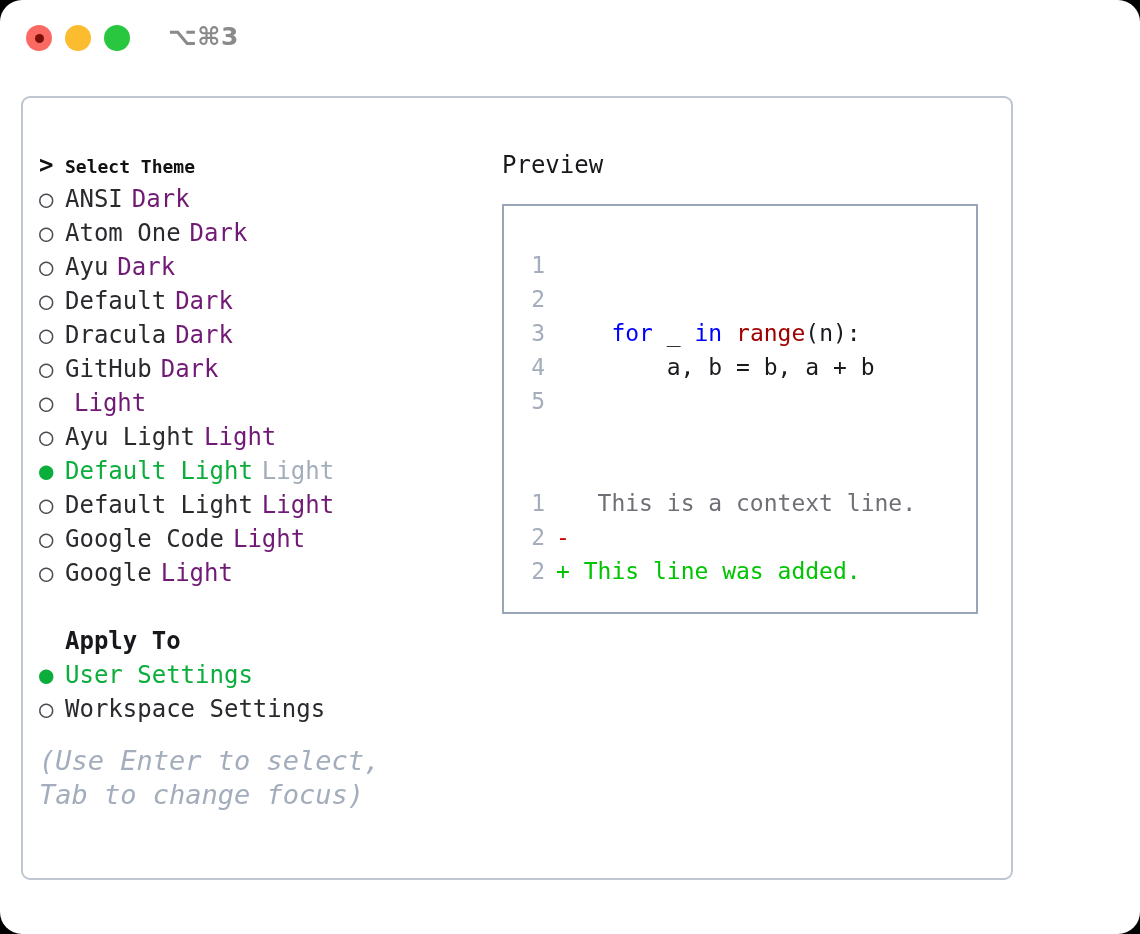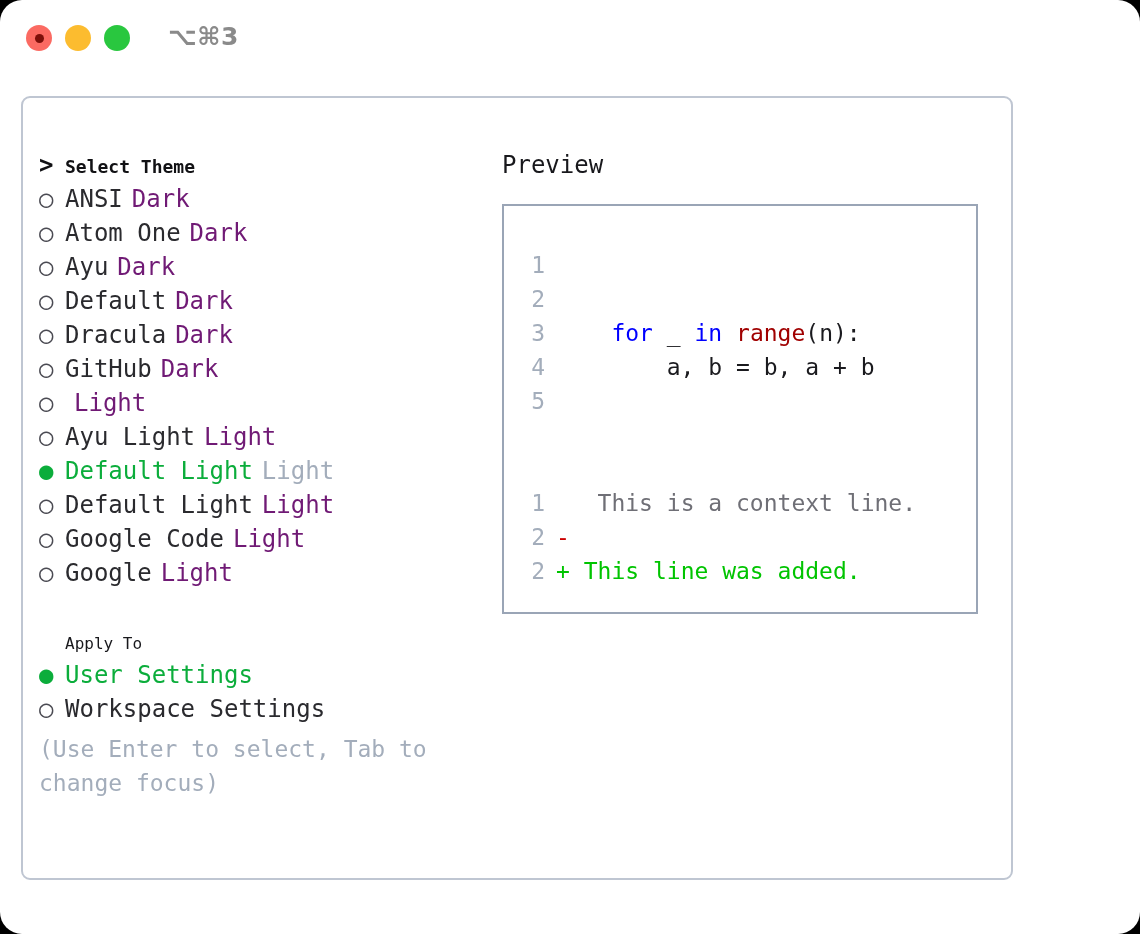--- a/index.html
+++ b/index.html
@@ -127,32 +127,34 @@
     font-size: 18px;
     color: #111114;
   }
   .label-main   { color: #2a2a2e; text-align: right; }
   .label-main.selected { color: #0bad3b; }
   .label-muted  { color: #701a75; margin-left: 9px; }
   .label-muted.dim-sel { color: #a3adbb; }
 
   .section-head {
     color: #18181c;
-    font-size: 16px;
+    font-size: 24px;
+    font-weight: bold;
   }
 
   .spacer-row { height: 34px; }
 
   .hint {
-    margin-top: 6px;
-    font-size: 23px;
+    margin-top: 18px;
+    font-size: 27px;
     line-height: 34px;
     color: #a3adbb;
     width: 400px;
     white-space: normal;
+    font-style: italic;
   }
 
   
   .right-col {
     position: absolute;
     left: 479px;
     top: 50px;
     width: 500px;
   }
   .preview-title {

